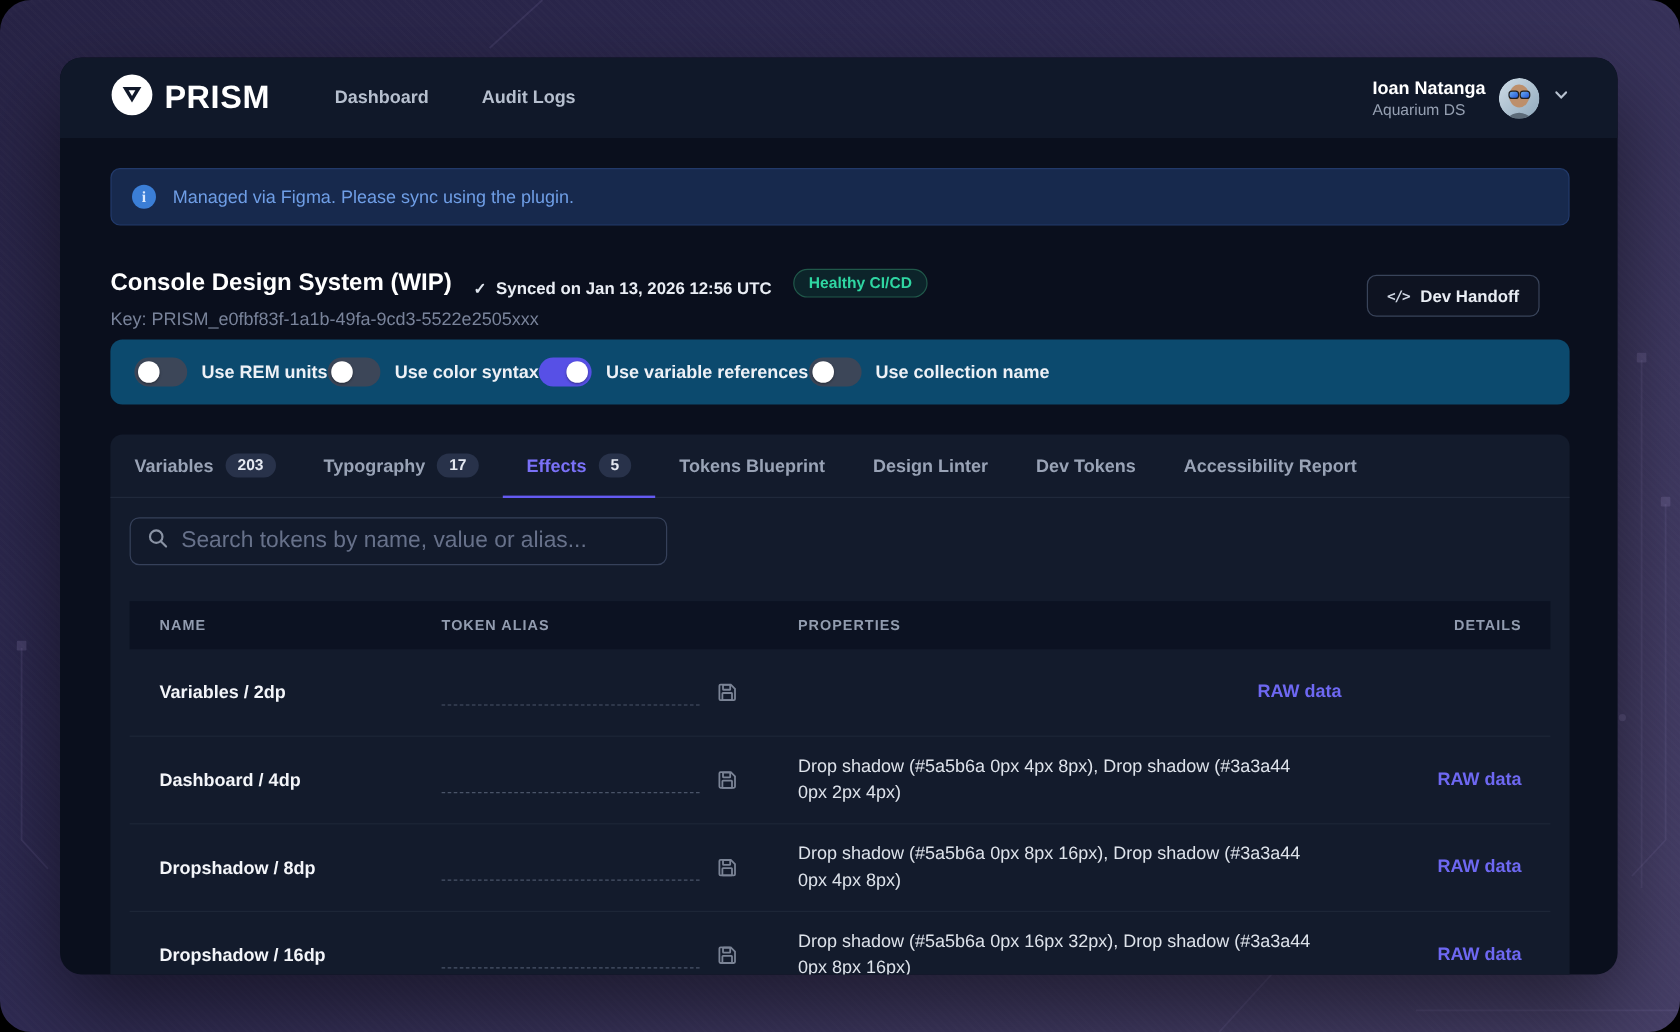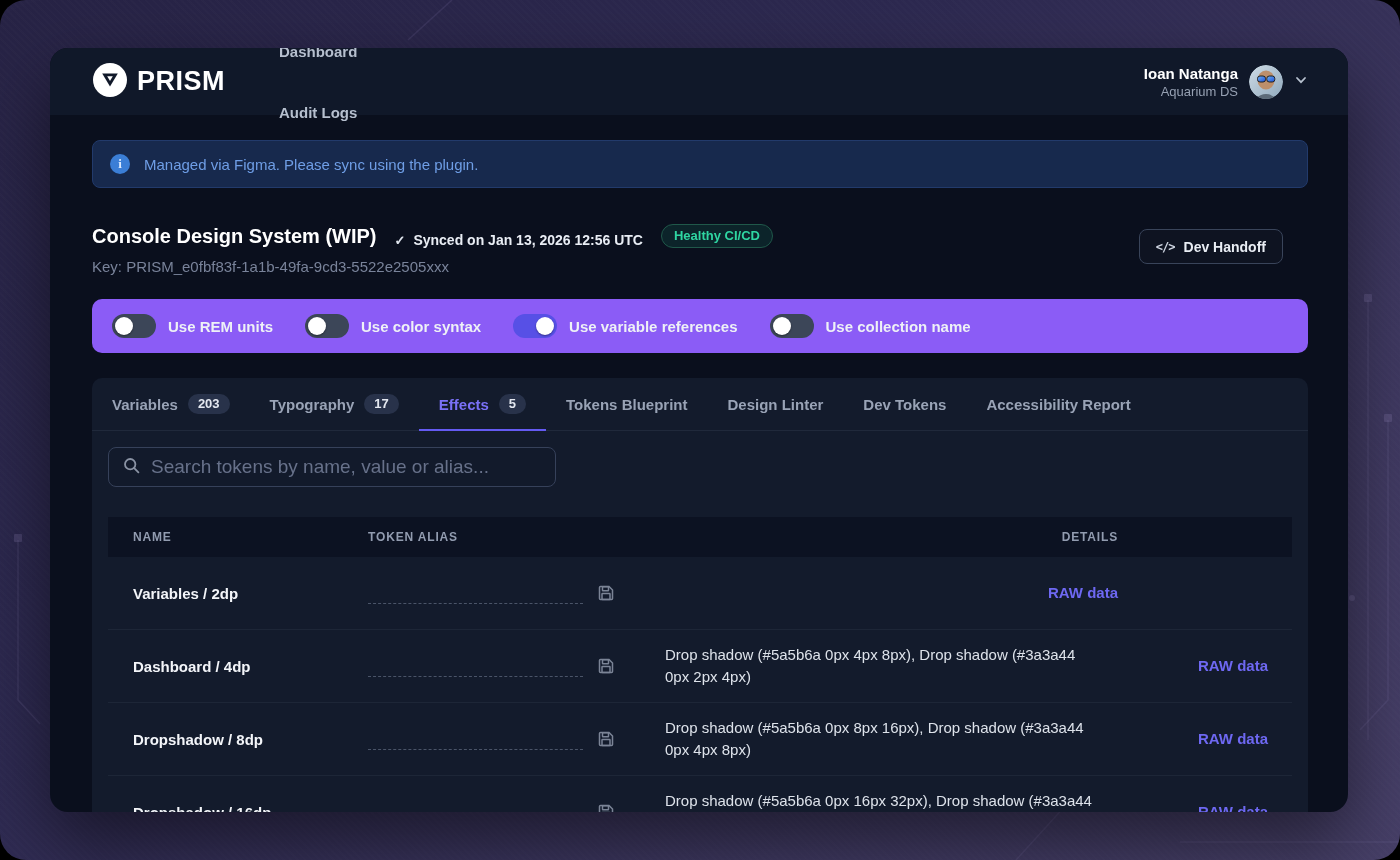--- a/index.html
+++ b/index.html
@@ -19,24 +19,24 @@
   .card {
     position:absolute; left:50px; top:48px; width:1298px; height:764px;
     background:#0a0f1d; border-radius:18px; overflow:hidden;
     box-shadow:0 30px 70px rgba(0,0,0,.5);
   }
 
   
   .navbar { height:67px; background:#101829; display:flex; align-items:center; padding:0 40px 0 42px; }
   .brand { display:flex; align-items:center; gap:9px; }
   .brand-name { color:#fff; font-size:27px; font-weight:800; letter-spacing:.5px; }
-  .topnav { margin-left:54px; display:flex; gap:44px;flex-direction:column; }
+  .topnav { margin-left:54px; display:flex; gap:44px; }
   .topnav a { color:#b6bfce; font-size:15px; font-weight:600; text-decoration:none; cursor:pointer; }
   .user { margin-left:auto; display:flex; align-items:center; gap:11px; cursor:pointer; }
-  .user-text { text-align:right; }
+  .user-text { }
   .user-name { color:#fff; font-size:15px; font-weight:700; line-height:19px; }
   .user-ws { color:#96a0b2; font-size:13px; line-height:17px; }
   .avatar { width:34px; height:34px; border-radius:50%; overflow:hidden; display:block; }
 
   
   .body { padding:0 40px 0 42px; }
 
   .banner {
     margin-top:25px; height:48px; background:#17294d; border:1px solid #223a6b;
     border-radius:8px; display:flex; align-items:center; gap:14px; padding:0 17px;
@@ -60,22 +60,22 @@
   .key-line { margin-top:10px; font-size:15px; color:#79839a; }
   .dev-handoff{
     height:35px; border:1px solid #39445a; border-radius:8px; background:rgba(255,255,255,.02);
     color:#e9edf4; font-size:14px; font-weight:700; display:flex; align-items:center; gap:9px;
     padding:0 16px; margin:5px 25px 0 0; cursor:pointer; font-family:inherit;
   }
   .code-icon { font-family:"DejaVu Sans Mono", monospace; font-size:12px; color:#cfd6e2; letter-spacing:-1px; }
 
   
   .toggles-panel{
-    margin-top:24px; height:54px; background:#8b5cf6; border-radius:10px;
-    display:flex; align-items:center; padding:0 20px; gap:32px;
+    margin-top:8px; height:54px; background:#0c4a6e; border-radius:10px;
+    display:flex; align-items:center; padding:0 20px; 
   }
   .toggle-group { display:flex; align-items:center; gap:12px; cursor:pointer; }
   .switch { width:44px; height:24px; border-radius:12px; background:#3c4658; position:relative; flex:none; }
   .switch .knob { width:18px; height:18px; border-radius:50%; background:#fff; position:absolute; top:3px; left:3px; box-shadow:0 1px 2px rgba(0,0,0,.4); }
   .switch.on { background:#5750e6; }
   .switch.on .knob { left:auto; right:3px; }
   .toggle-label { color:#eef1f6; font-size:15px; font-weight:700; }
 
   
   .main-panel { margin-top:25px; background:#131b2c; border-radius:10px 10px 0 0; height:500px; }
@@ -267,20 +267,21 @@
               </svg>
             </span>
             <input type="text" placeholder="Search tokens by name, value or alias..." style="">
           </div>
         </div>
 
         <div class="table">
           <div class="thead">
             <div class="th">NAME</div>
             <div class="th">TOKEN ALIAS</div>
+            <div class="th">PROPERTIES</div>
             <div class="th th-details">DETAILS</div>
           </div>
 
           <div class="trow">
             <div class="td-name">Variables / 2dp</div>
             <div class="td-alias">
               <span class="alias-field"></span>
               <button class="save-btn">
                 <svg width="18" height="18" viewBox="0 0 18 18" fill="none" stroke="#7b8496" stroke-width="1.5">
                   <path d="M2.5 3.5 a1 1 0 0 1 1-1 H12 l3.5 3.5 V14.5 a1 1 0 0 1 -1 1 H3.5 a1 1 0 0 1 -1-1 Z"></path>

